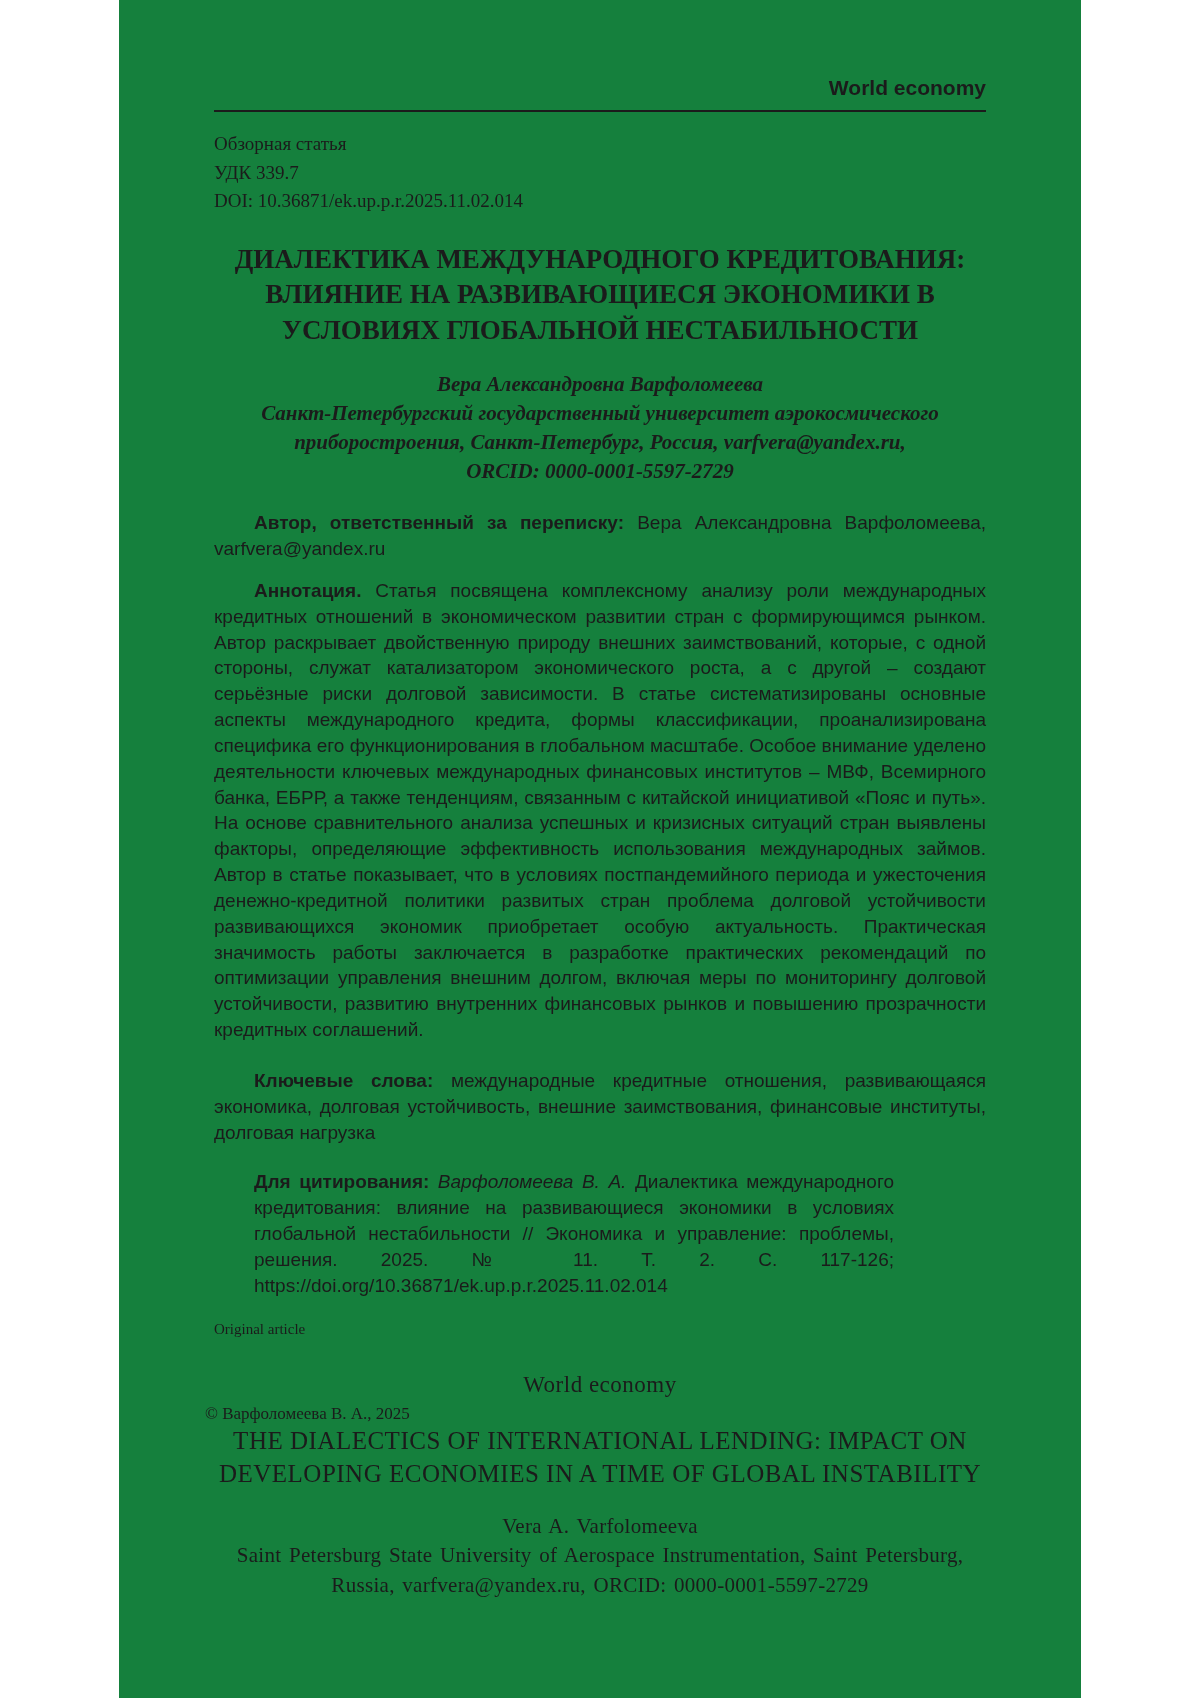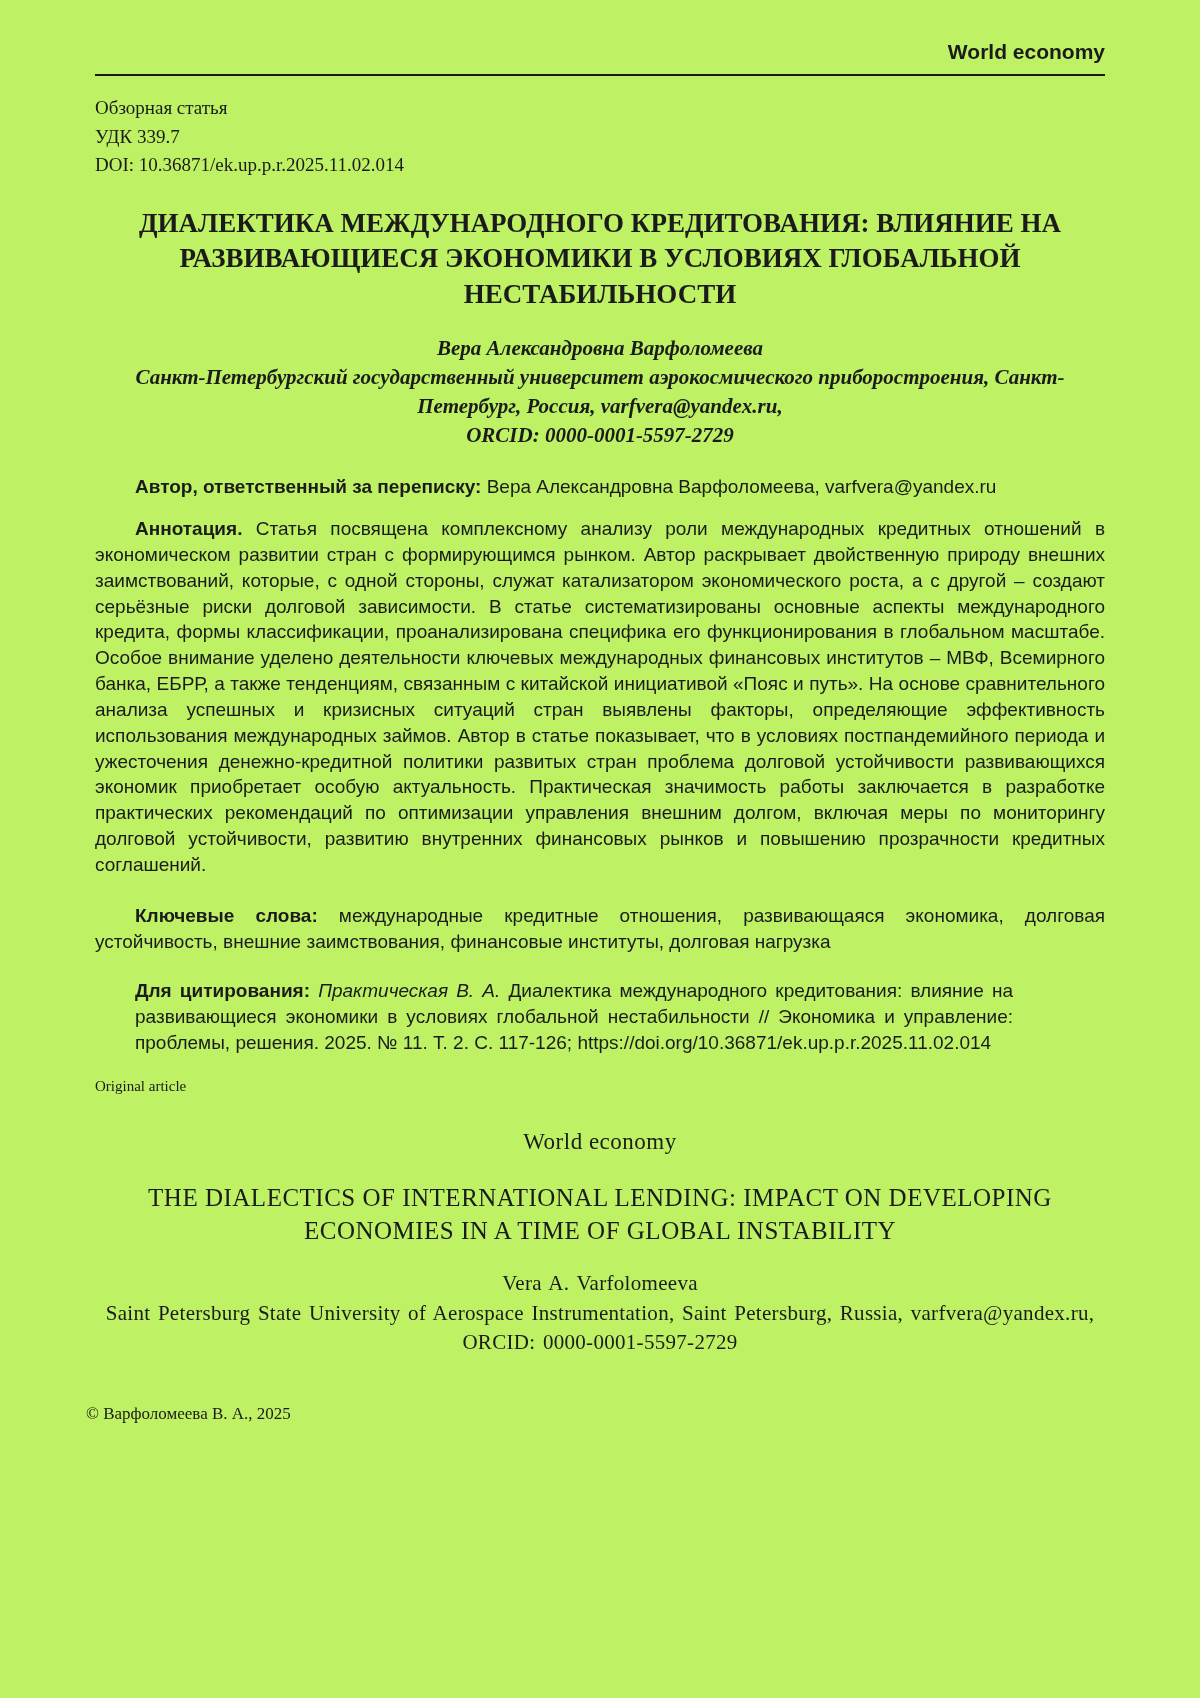--- a/index.html
+++ b/index.html
@@ -1,24 +1,24 @@
 <!DOCTYPE html>
 <html><head>
 <meta charset="utf-8">
 <style>
   * { margin: 0; padding: 0; box-sizing: border-box; }
   html, body { background: #ffffff; }
   .page {
     position: relative;
-    width: 1200px;
+    width: 962px;
     height: 1698px;
     margin: 0 auto;
-    background: #bef264;
+    background: #15803d;
     color: #1b1b1b;
-    padding: 40px 95px 0 95px;
+    padding: 76px 95px 0 95px;
     font-family: "Liberation Serif", serif;
     overflow: hidden;
   }
   .running-head {
     text-align: right;
     font-family: "Liberation Sans", sans-serif;
     font-weight: 700;
     font-size: 21px;
     line-height: 1.1;
   }
@@ -137,21 +137,21 @@
 
   <p class="par sans indent abstract">
     <b>Аннотация.</b><span> Статья посвящена комплексному анализу роли международных кредитных отношений в экономическом развитии стран с формирующимся рынком. Автор раскрывает двойственную природу внешних заимствований, которые, с одной стороны, служат катализатором экономического роста, а с другой – создают серьёзные риски долговой зависимости. В статье систематизированы основные аспекты международного кредита, формы классификации, проанализирована специфика его функционирования в глобальном масштабе. Особое внимание уделено деятельности ключевых международных финансовых институтов – МВФ, Всемирного банка, ЕБРР, а также тенденциям, связанным с китайской инициативой «Пояс и путь». На основе сравнительного анализа успешных и кризисных ситуаций стран выявлены факторы, определяющие эффективность использования международных займов. Автор в статье показывает, что в условиях постпандемийного периода и ужесточения денежно-кредитной политики развитых стран проблема долговой устойчивости развивающихся экономик приобретает особую актуальность. Практическая значимость работы заключается в разработке практических рекомендаций по оптимизации управления внешним долгом, включая меры по мониторингу долговой устойчивости, развитию внутренних финансовых рынков и повышению прозрачности кредитных соглашений.</span>
   </p>
 
   <p class="par sans indent">
     <b>Ключевые слова:</b><span> международные кредитные отношения, развивающаяся экономика, долговая устойчивость, внешние заимствования, финансовые институты, долговая нагрузка</span>
   </p>
 
   <p class="par sans citation">
-    <b>Для цитирования:</b><i> Практическая В. А.</i><span> Диалектика международного кредитования: влияние на развивающиеся экономики в условиях глобальной нестабильности // Экономика и управление: проблемы, решения. 2025. № 11. Т. 2. С. 117-126; https://doi.org/10.36871/ek.up.p.r.2025.11.02.014</span>
+    <b>Для цитирования:</b><i> Варфоломеева В. А.</i><span> Диалектика международного кредитования: влияние на развивающиеся экономики в условиях глобальной нестабильности // Экономика и управление: проблемы, решения. 2025. № 11. Т. 2. С. 117-126; https://doi.org/10.36871/ek.up.p.r.2025.11.02.014</span>
   </p>
 
   <div class="original-article">Original article</div>
 
   <div class="section-en">World economy</div>
 
   <h2 class="title-en">THE DIALECTICS OF INTERNATIONAL LENDING: IMPACT ON DEVELOPING ECONOMIES IN A TIME OF GLOBAL INSTABILITY</h2>
 
   <div class="authors-en">
     <div>Vera A. Varfolomeeva</div>

